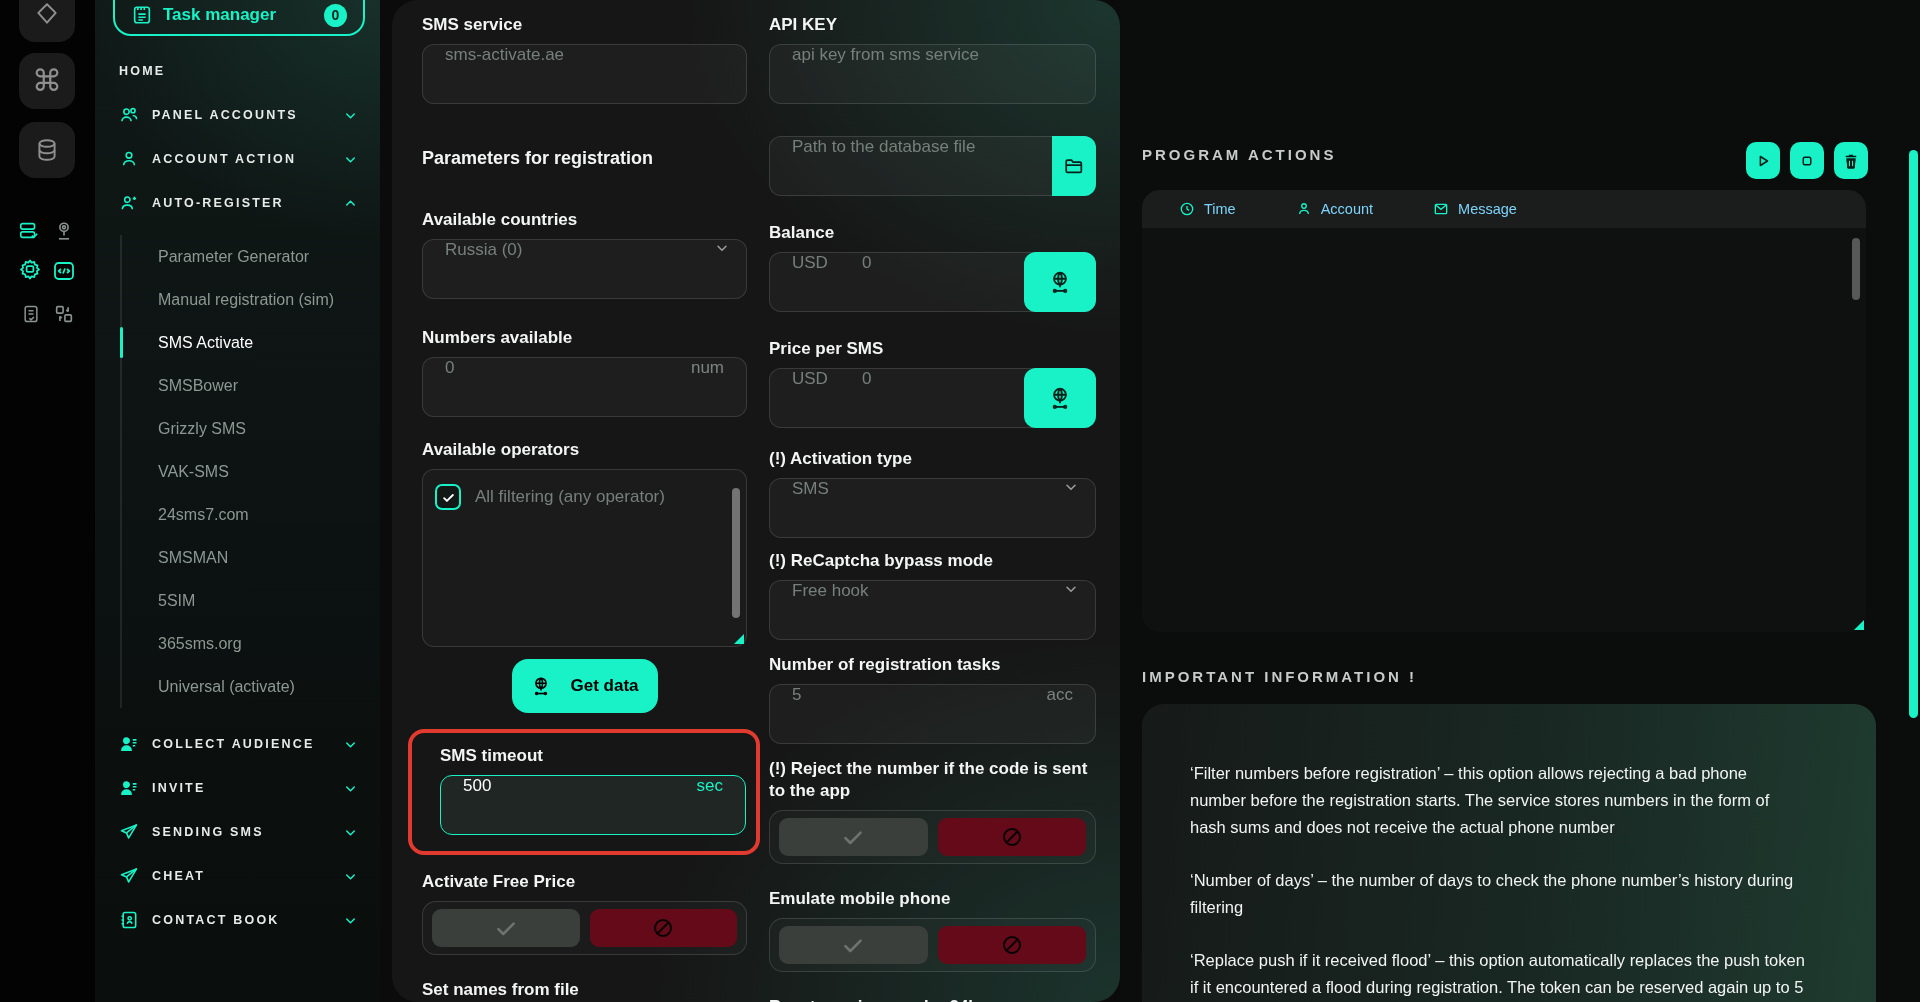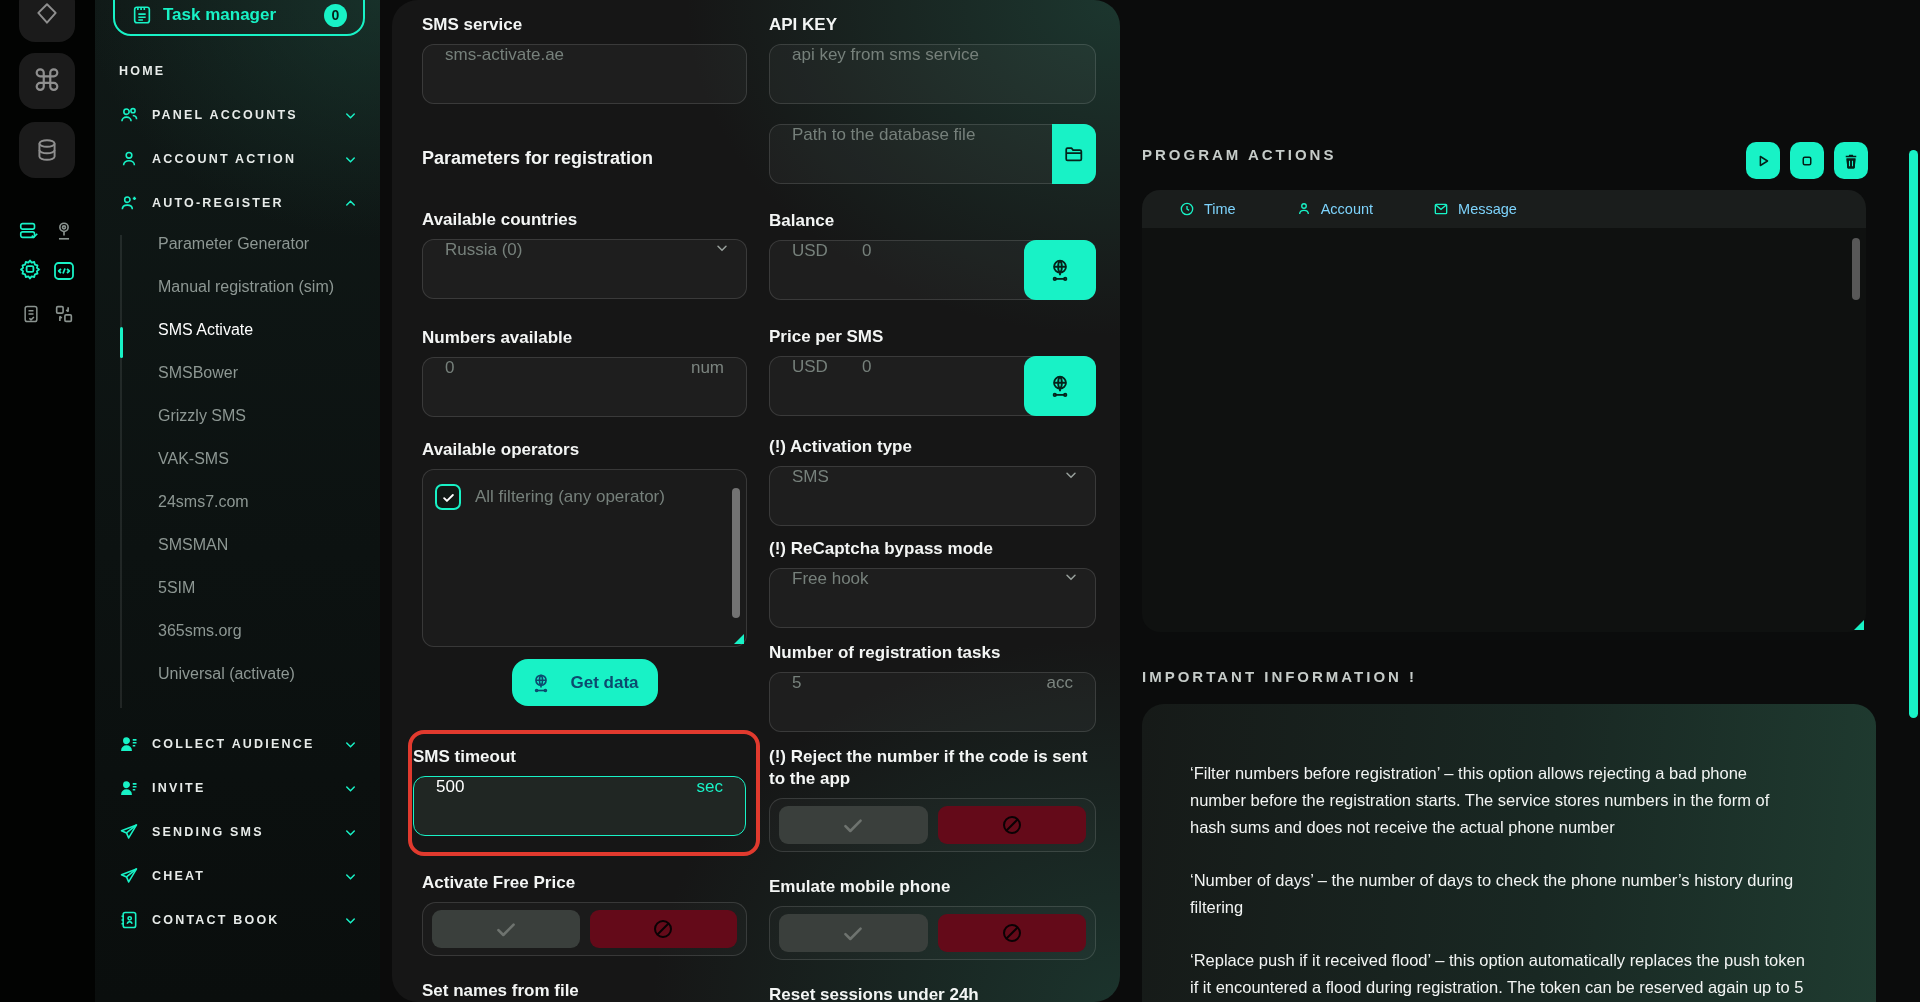--- a/index.html
+++ b/index.html
@@ -32,21 +32,21 @@
   .tm-label{font-weight:bold;font-size:17px}
   .tm-badge{margin-left:auto;width:23px;height:23px;border-radius:50%;background:var(--accent);
     color:#04221a;font-weight:bold;font-size:14px;display:flex;align-items:center;justify-content:center}
   .nav{position:absolute;top:49px;left:0;right:0}
   .nav-row{height:44px;display:flex;align-items:center;gap:13px;padding:0 22px 0 24px;
     color:#e7ebe9;font-weight:bold;font-size:12.5px;letter-spacing:2.2px}
   .nav-row .nico{color:var(--accent);flex:0 0 auto}
   .chev{margin-left:auto;color:var(--accent)}
   .chev.up svg{transform:rotate(180deg)}
   .sub{position:relative;margin:10px 0 14px 25px;border-left:2px solid rgba(255,255,255,.09)}
-  .sub-item{position:relative;height:43px;display:flex;padding-left:36px;
+  .sub-item{position:relative;height:43px;display:flex;align-items:center;padding-left:36px;
     color:var(--navgray);font-size:16px}
   .sub-item.active{color:#fff}
   .sub-item.active::before{content:"";position:absolute;left:-2px;top:6px;width:3px;height:31px;
     background:var(--accent);border-radius:2px}
 
   
   .content{position:absolute;left:392px;top:0;width:728px;height:1002px;border-radius:26px;
     background:radial-gradient(620px 480px at 100% 0%, rgba(33,81,67,.55), transparent 70%),
                radial-gradient(720px 560px at 100% 100%, rgba(33,81,67,.5), transparent 65%),
                #161616;overflow:hidden}
@@ -62,24 +62,24 @@
   .field .chevg{position:absolute;right:16px;color:#9aa29e}
   .gap18{gap:34px}
   .ops-box{position:relative;height:178px;border:1px solid rgba(255,255,255,.13);border-radius:12px;
     background:rgba(255,255,255,.025);padding:14px 12px}
   .ops-row{display:flex;align-items:center;gap:14px;color:var(--placeholder);font-size:17px}
   .checkbox{width:26px;height:26px;border:2px solid var(--accent);border-radius:7px;background:#11181５;
     background:#111815;display:flex;align-items:center;justify-content:center;color:#fff}
   .v-scroll{position:absolute;right:6px;top:18px;width:8px;height:130px;background:#737373;border-radius:4px}
   .grip{position:absolute;right:2px;bottom:2px;width:0;height:0;
     border-left:10px solid transparent;border-bottom:10px solid var(--accent)}
-  .btn-getdata{margin:12px auto 0;width:146px;height:47px;border-radius:16px;background:var(--accent);
-    display:flex;align-items:center;justify-content:center;gap:18px;color:#0c4a6e;font-weight:bold;font-size:17px}
+  .btn-getdata{margin:12px auto 0;width:146px;height:54px;border-radius:16px;background:var(--accent);
+    display:flex;align-items:center;justify-content:center;gap:18px;color:#000000;font-weight:bold;font-size:17px}
   .red-box{position:relative;left:-14px;width:352px;border:4px solid var(--red);border-radius:16px;
-    padding:12px 10px 16px 1px;margin-top:24px}
+    padding:12px 10px 16px 28px;margin-top:16px}
   .timeout-field{border:1.5px solid var(--accent);background:#20262３;background:#202623;color:#fff}
   .timeout-field .suffix{color:var(--accent)}
   .toggle{height:54px;border:1px solid rgba(255,255,255,.13);border-radius:14px;background:rgba(255,255,255,.025);
     display:flex;align-items:center;gap:10px;padding:0 9px}
   .tog-yes{flex:1;height:38px;border-radius:9px;background:#3a3f3c;display:flex;align-items:center;justify-content:center;color:#6e736f}
   .tog-no{flex:1;height:38px;border-radius:9px;background:var(--maroon);display:flex;align-items:center;justify-content:center;color:#0a0204}
   .attach-folder{position:absolute;right:-1px;top:-1px;bottom:-1px;width:44px;background:var(--accent);
     border-radius:0 12px 12px 0;display:flex;align-items:center;justify-content:center;color:#05231b}
   .attach-globe{position:absolute;right:-1px;top:-1px;bottom:-1px;width:72px;background:var(--accent);
     border-radius:12px;display:flex;align-items:center;justify-content:center;color:#05231b}
@@ -438,21 +438,21 @@
       <div class="f-label" style="margin-top:24px">Set names from file</div>
 
     </div>
 
     <div class="col col2">
       <div class="f-label" style="margin-top:14px">API KEY</div>
       <div class="field mt8">
         <span>api key from sms service</span>
       </div>
 
-      <div class="field" style="margin-top:20px">
+      <div class="field" style="margin-top:32px">
         <span>Path to the database file</span>
         <span class="attach-folder">
           <svg width="22" height="22" viewBox="0 0 24 24" fill="none" stroke="currentColor" stroke-width="1.9" stroke-linejoin="round">
               <path d="M3.5 7A1.5 1.5 0 0 1 5 5.5h4.2L11 7.8h7.5A1.5 1.5 0 0 1 20 9.3v8.2a1.5 1.5 0 0 1-1.5 1.5H5A1.5 1.5 0 0 1 3.5 17.5z"></path>
               <path d="M3.5 11h16.5"></path>
             </svg>
         </span>
       </div>
 
       <div class="f-label" style="margin-top:26px">Balance</div>

